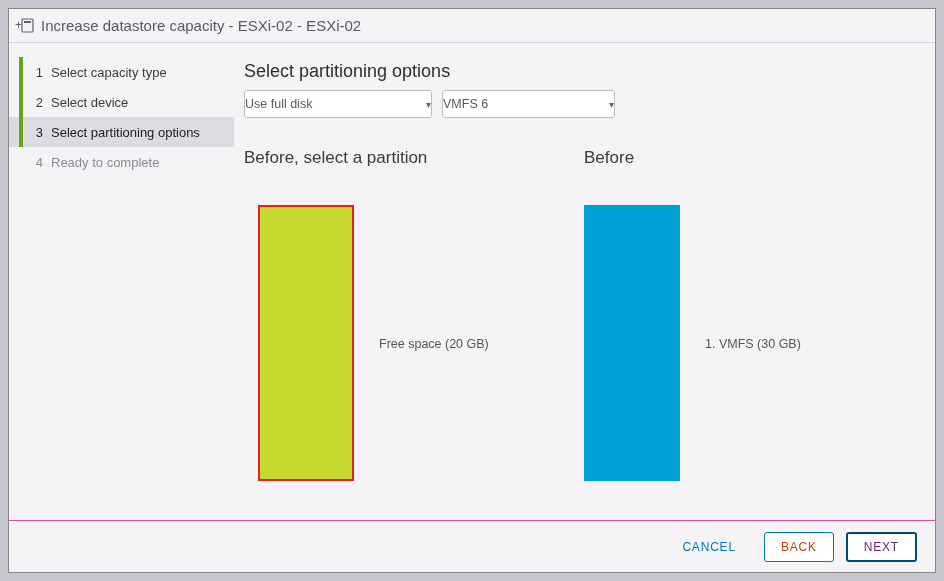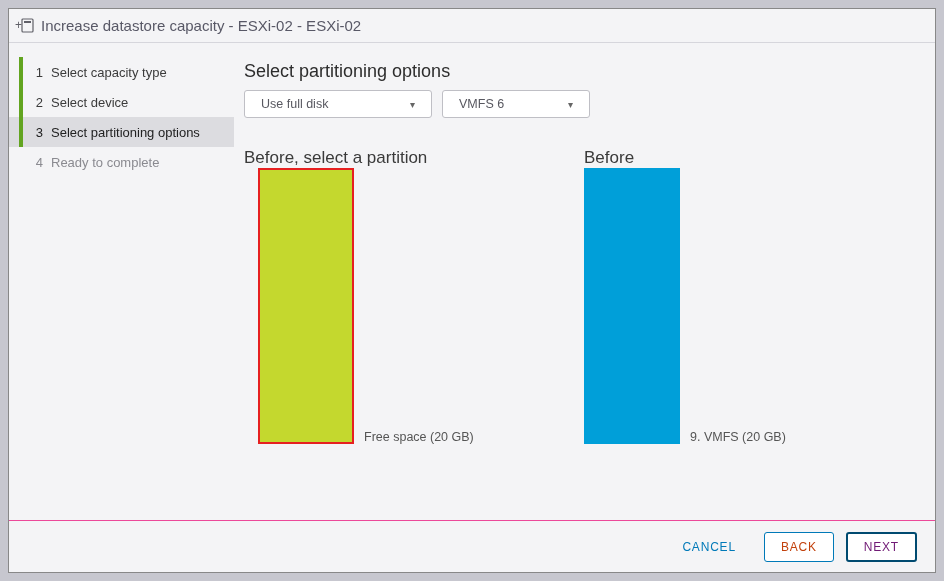--- a/index.html
+++ b/index.html
@@ -88,40 +88,40 @@
   }
   .selects-row { display: flex; gap: 10px; margin-bottom: 30px; }
   .select {
     background: #fff;
     border: 1px solid #bfbfc5;
     border-radius: 3px;
     height: 28px;
     display: flex;
     align-items: center;
     justify-content: space-between;
-    padding: 0 16px;
+    padding: 0 0;
     color: #585860;
     font-size: 12.5px;
     cursor: pointer;
   }
   .select.wide { width: 188px; }
-  .select.narrow { width: 148px; }
+  .select.narrow { width: 173px; }
   .chev { color: #666; font-size: 10px; }
   .partition-area {
     display: flex;
     gap: 40px;
     flex: 1;
   }
   .pcol { width: 300px; }
   .pcol h2 {
     font-size: 17px;
     font-weight: 400;
     color: #3a3a3a;
   }
-  .pbody { display: flex; align-items: flex-end; gap: 10px; }
+  .pbody { display: flex; align-items: center; gap: 25px; margin-top: 37px; }
   .block {
     width: 96px;
     height: 276px;
   }
   .block.before {
     background: #c4d82e;
     border: 2px solid #e62020;
     margin-left: 14px;
   }
   .block.after {
@@ -226,21 +226,21 @@
           <h2>Before, select a partition</h2>
           <div class="pbody">
             <div class="block before"></div>
             <div class="plabel">Free space  (20 GB)</div>
           </div>
         </div>
         <div class="pcol">
           <h2>Before</h2>
           <div class="pbody">
             <div class="block after"></div>
-            <div class="plabel">9. VMFS  (20 GB)</div>
+            <div class="plabel">1. VMFS  (30 GB)</div>
           </div>
         </div>
       </div>
     </div>
   </div>
 
   <div class="footer">
     <button class="btn link">CANCEL</button>
     <button class="btn outline">BACK</button>
     <button class="btn primary">NEXT</button>

